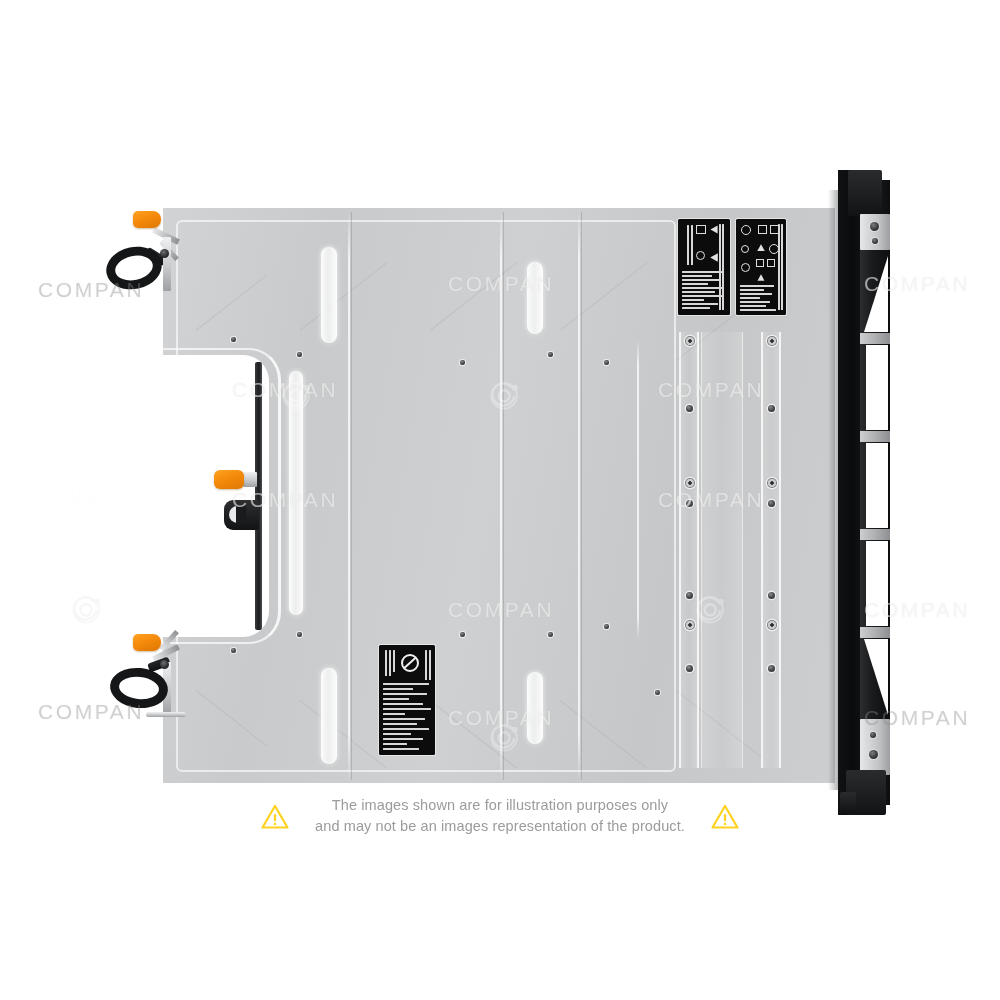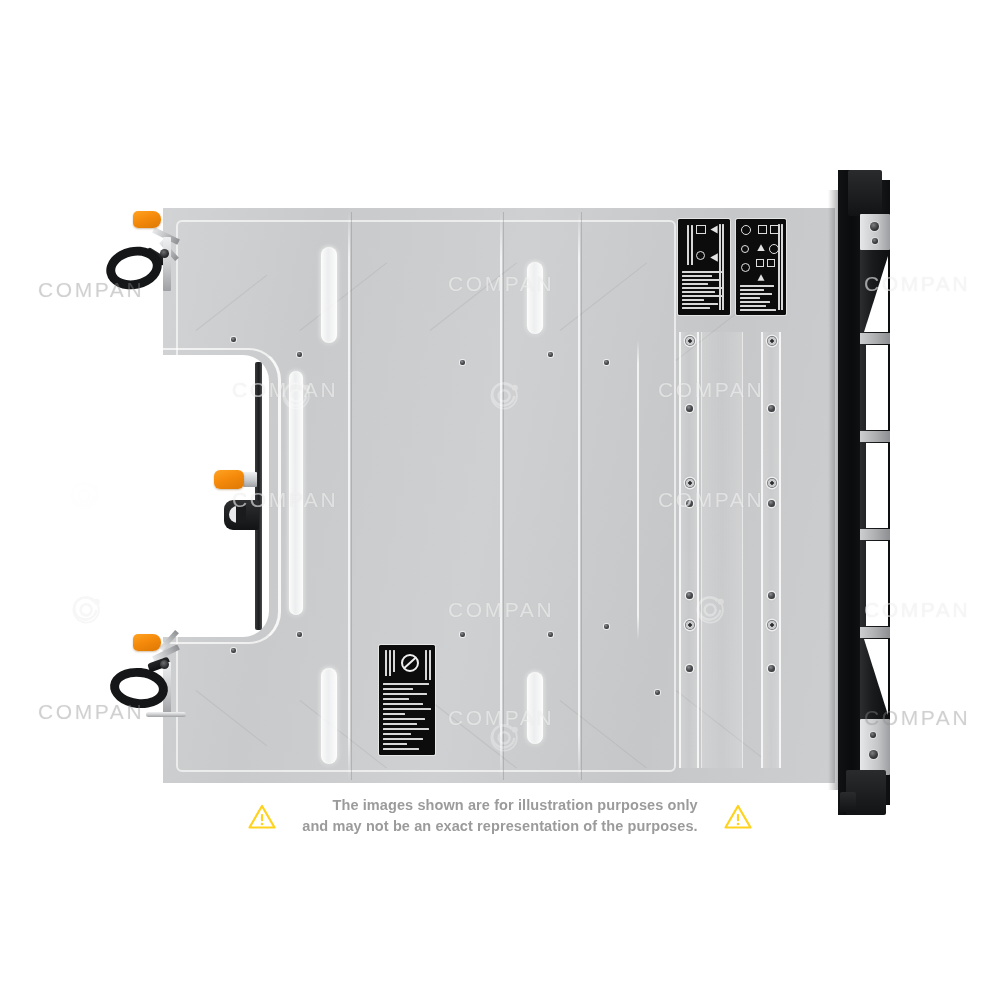--- a/index.html
+++ b/index.html
@@ -345,24 +345,24 @@
     justify-content: center;
     gap: 26px;
     z-index: 60;
   }
   .warn-tri {
     width: 28px;
     height: 25px;
     flex: 0 0 auto;
   }
   .disclaimer-text {
-    text-align: right;
+    text-align: center;
     font-family: "Liberation Sans", sans-serif;
     font-size: 14.5px;
-    font-weight: 700;
+    font-weight: 400;
     line-height: 1.42;
     color: #9b9b9b;
     letter-spacing: 0.1px;
     white-space: nowrap;
   }
 </style>
 </head>
 <body>
 
 <div id="stage">
@@ -608,21 +608,21 @@
 
   <div class="disclaimer">
     <svg class="warn-tri" viewBox="0 0 28 25">
       <path d="M14 2 L26.5 23.5 L1.5 23.5 Z" fill="none" stroke="#ffd21e" stroke-width="2.2" stroke-linejoin="round"></path>
       <rect x="12.9" y="10" width="2.2" height="7.2" rx="1" fill="#ffd21e"></rect>
       <circle cx="14" cy="20" r="1.3" fill="#ffd21e"></circle>
     </svg>
 
     <div class="disclaimer-text">
       <div>The images shown are for illustration purposes only</div>
-      <div>and may not be an exact representation of the purposes.</div>
+      <div>and may not be an images representation of the product.</div>
     </div>
 
     <svg class="warn-tri" viewBox="0 0 28 25">
       <path d="M14 2 L26.5 23.5 L1.5 23.5 Z" fill="none" stroke="#ffd21e" stroke-width="2.2" stroke-linejoin="round"></path>
       <rect x="12.9" y="10" width="2.2" height="7.2" rx="1" fill="#ffd21e"></rect>
       <circle cx="14" cy="20" r="1.3" fill="#ffd21e"></circle>
     </svg>
   </div>
 
 </div>

